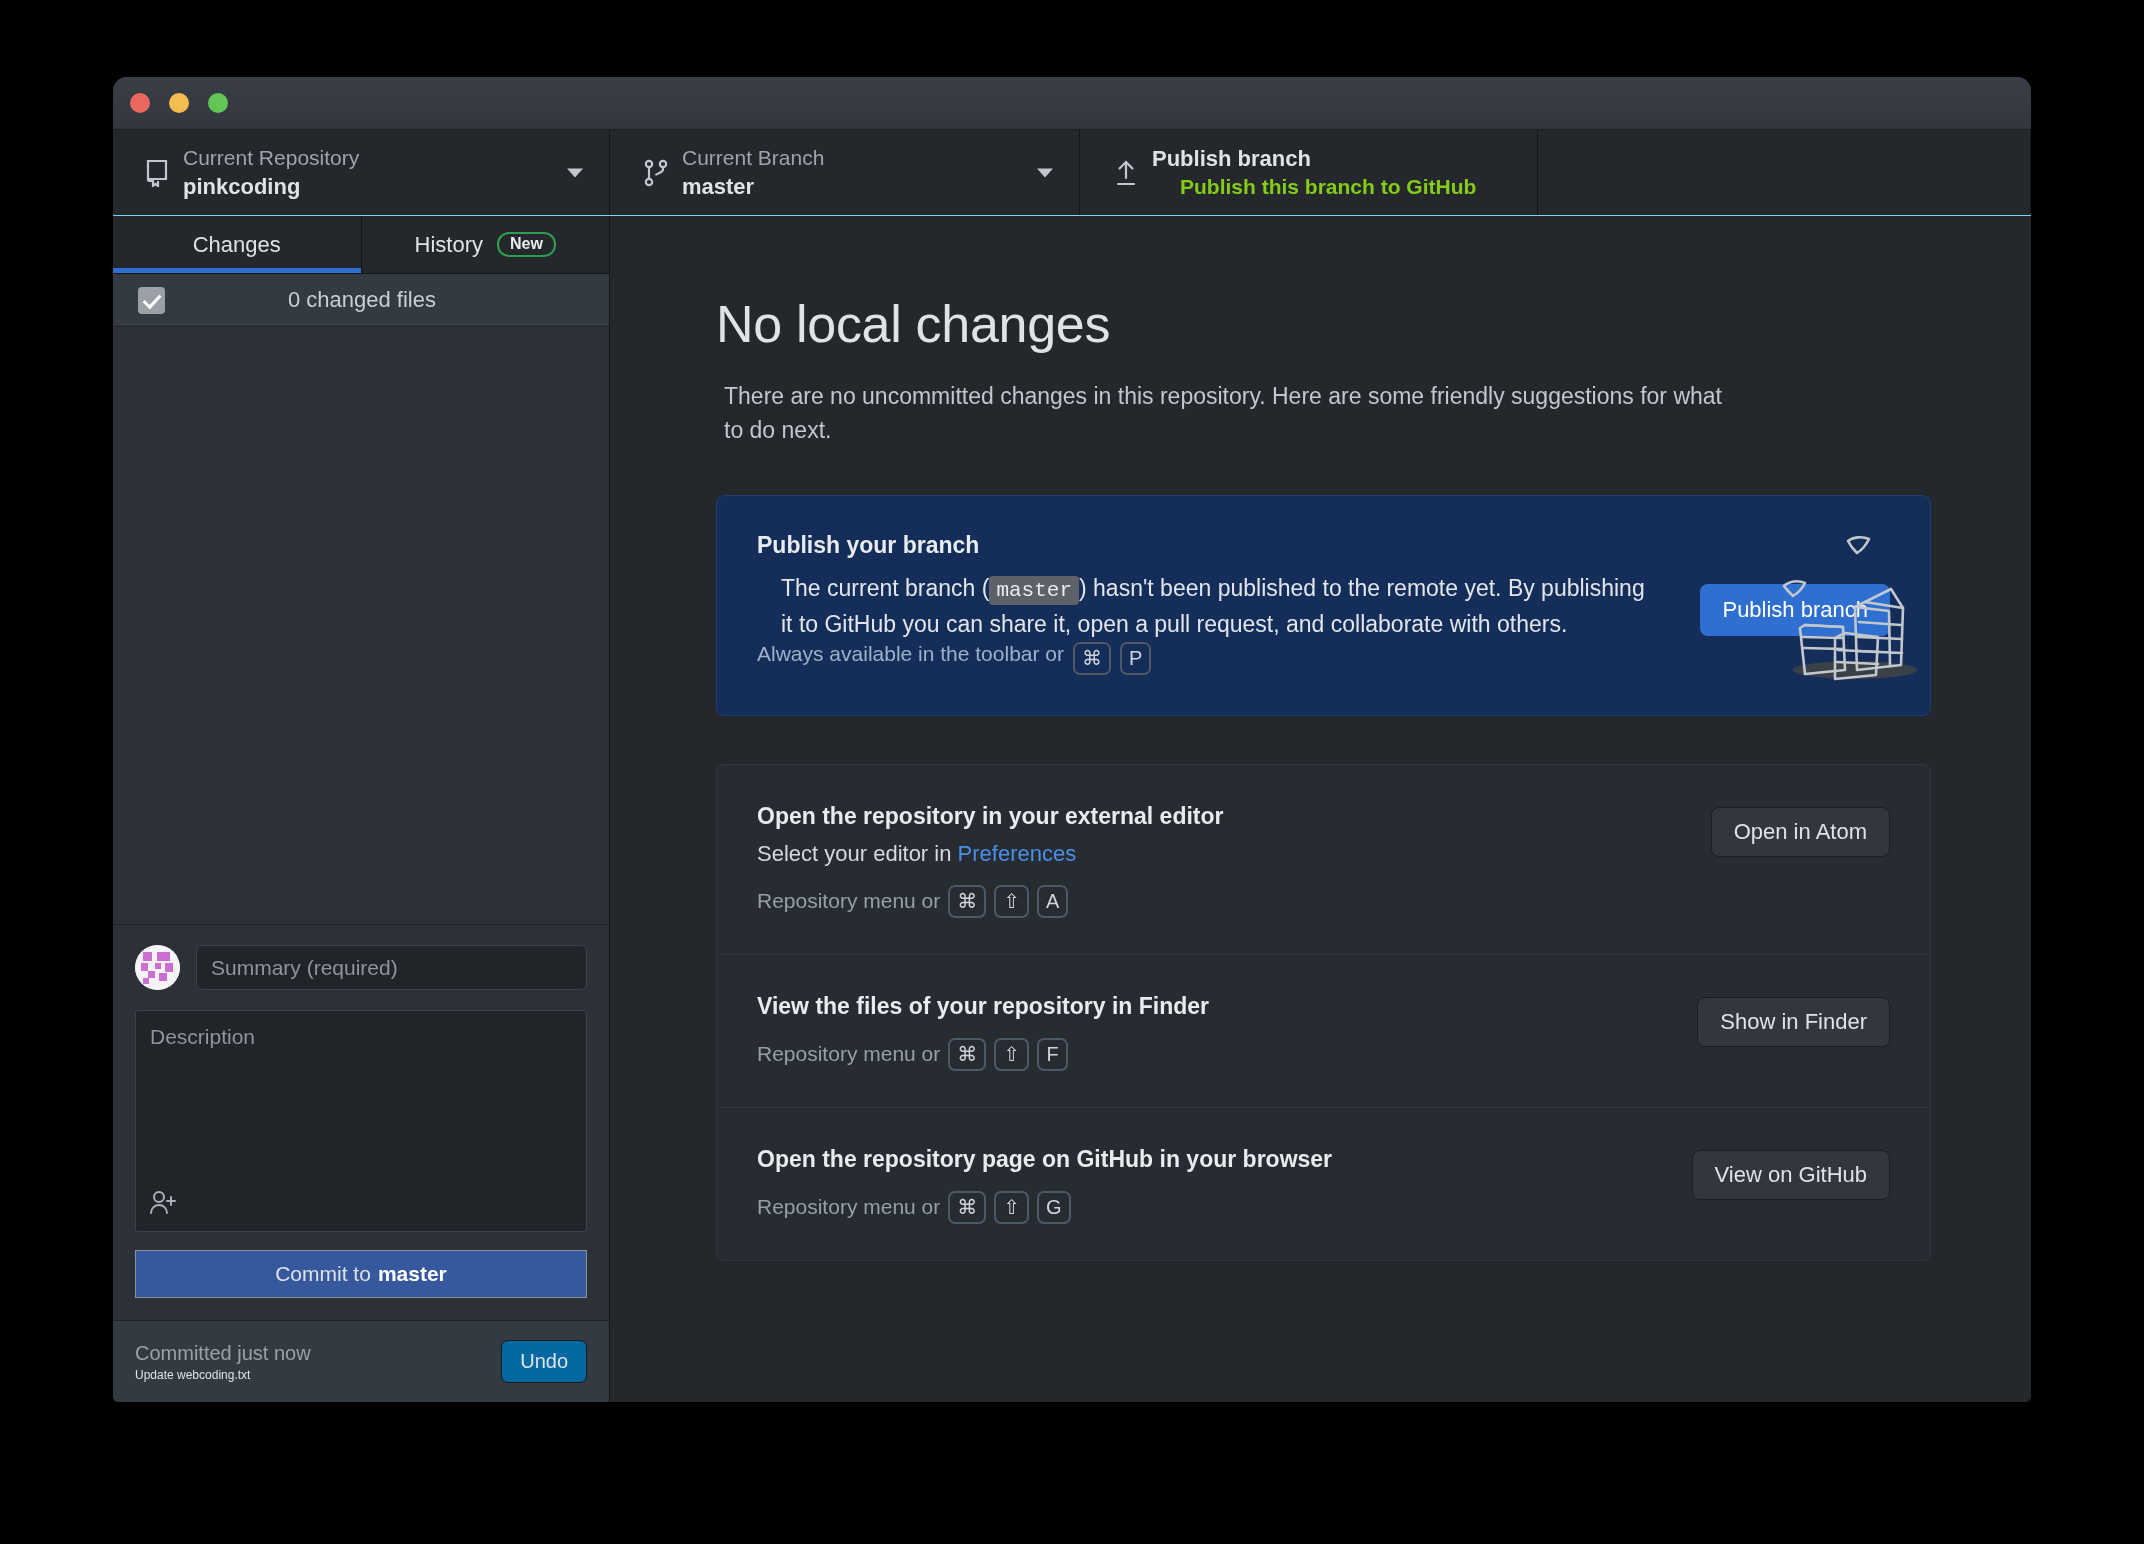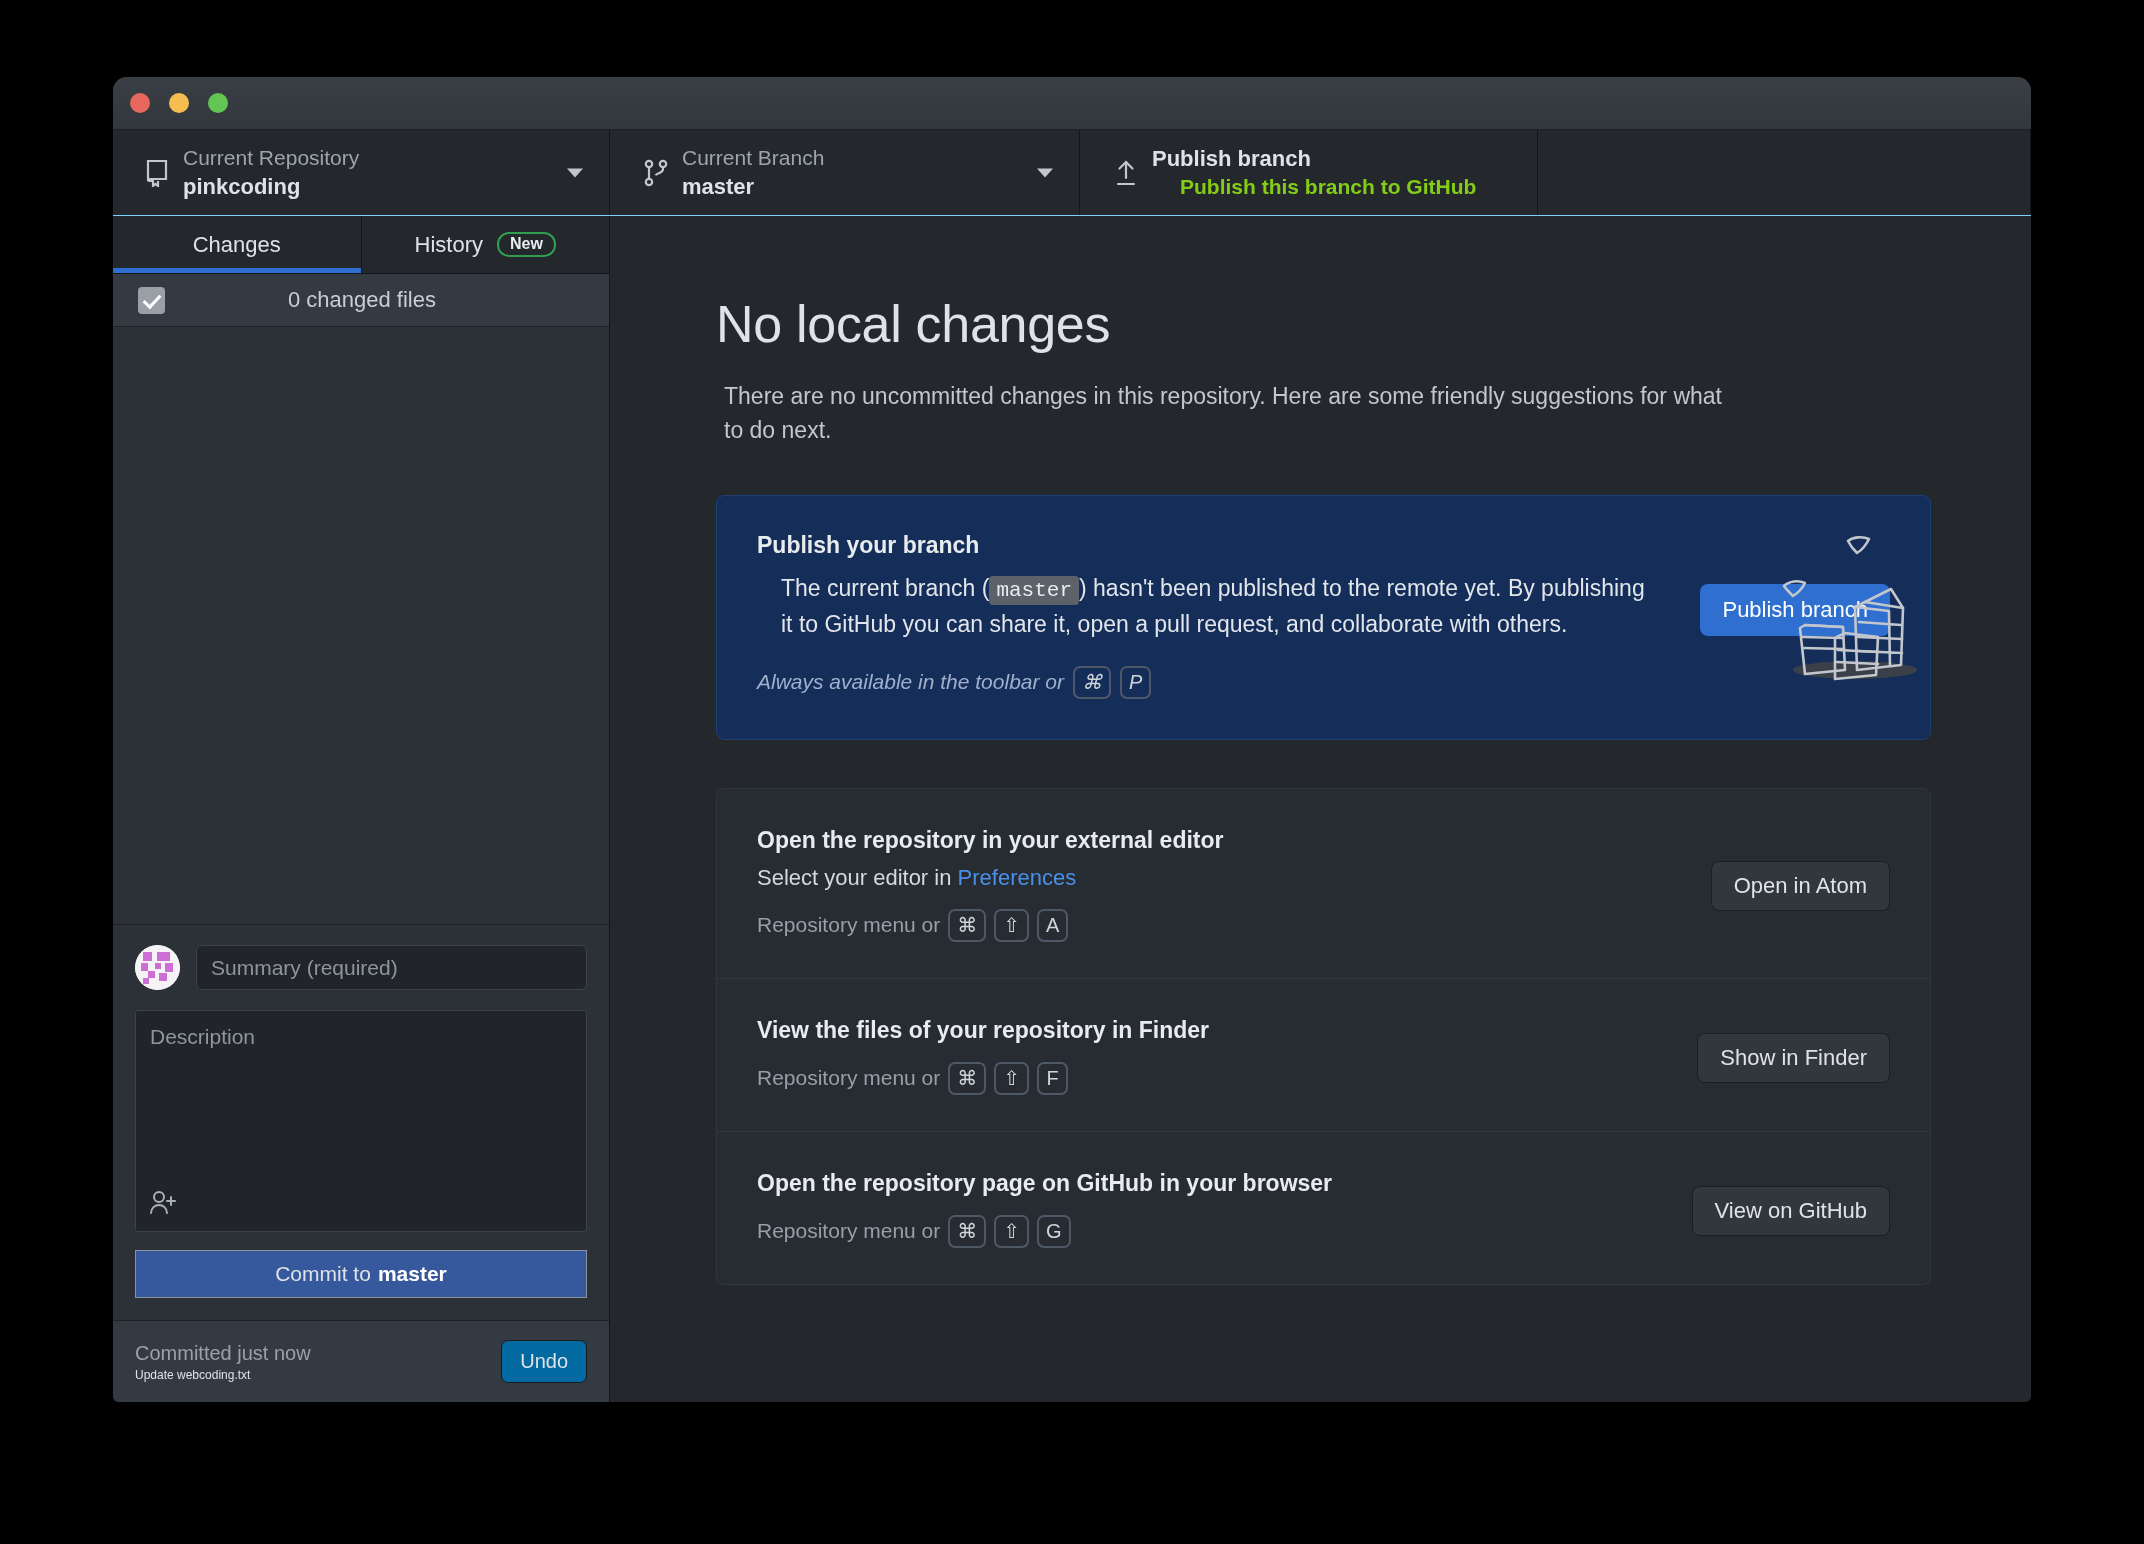--- a/index.html
+++ b/index.html
@@ -109,34 +109,34 @@
   .illustration { position: absolute; right: 92px; top: 302px; }
   h1.title { font-size: 52px; font-weight: normal; color: #dfe3e7; letter-spacing: -0.3px; }
   .subtitle { margin-top: 25px; font-size: 23px; line-height: 1.48; color: #c2c7cd; max-width: 1020px; margin-left: 8px; }
 
   .card { margin-top: 48px; border-radius: 8px; }
   .card-publish { background: #152d59; border: 1px solid #1e3f72; padding: 36px 40px 40px; display: flex; align-items: flex-start; }
   .cp-left { flex: 1; padding-right: 24px; }
   .cp-h { font-size: 23px; font-weight: bold; color: #e8ecef; }
   .cp-p { margin-top: 12px; font-size: 23px; line-height: 1.52; color: #e2e6ea; max-width: 880px; margin-left: 24px; }
   .code-chip { background: #5c616a; border-radius: 4px; padding: 3px 7px; font-family: "Liberation Mono", monospace; font-size: 21px; color: #e8ecef; }
-  .cp-foot { margin-top: 24px; font-size: 21px; color: #9fb0cb; display: flex; align-items: center; gap: 9px; flex-wrap: wrap; font-style: italic; }
+  .cp-foot { font-size: 21px; color: #9fb0cb; display: flex; align-items: flex-start; gap: 9px; flex-wrap: wrap; }
   .kbd {
     display: inline-flex; align-items: center; justify-content: center;
     min-width: 31px; height: 33px; padding: 0 7px;
     border: 2px solid #4e5968; border-radius: 7px; font-size: 20px; color: #cfd5db; background: transparent;
   }
   .btn-primary {
     background: #2f6fd0; border: none; border-radius: 8px; padding: 0 22px; height: 52px;
     display: flex; align-items: center; font-size: 22px; color: #ffffff; cursor: default; white-space: nowrap;
     margin-top: 52px;
   }
 
   .card-suggestions { background: #272c32; border: 1px solid #31373e; overflow: hidden; }
-  .sug-row { display: flex; align-items: center; padding: 38px 40px 36px; border-bottom: 1px solid #31373e; }
+  .sug-row { display: flex; align-items: flex-start; padding: 38px 40px 36px; border-bottom: 1px solid #31373e; }
   .sug-row:last-child { border-bottom: none; }
   .sug-left { flex: 1; }
   .sug-h { font-size: 23px; font-weight: bold; color: #e8ecef; }
   .sug-sub { margin-top: 11px; font-size: 22px; color: #d4d9de; }
   .link { color: #4a8fe8; }
   .sug-foot { margin-top: 18px; font-size: 21px; color: #989fa7; display: flex; align-items: center; gap: 8px; flex-wrap: wrap; }
   .btn-ghost {
     background: #32373e; border: 1px solid #1b1e22; border-radius: 8px; padding: 0 22px; height: 50px;
     display: flex; align-items: center; font-size: 22px; color: #dfe3e7; cursor: default; white-space: nowrap;
     margin-top: 4px;

